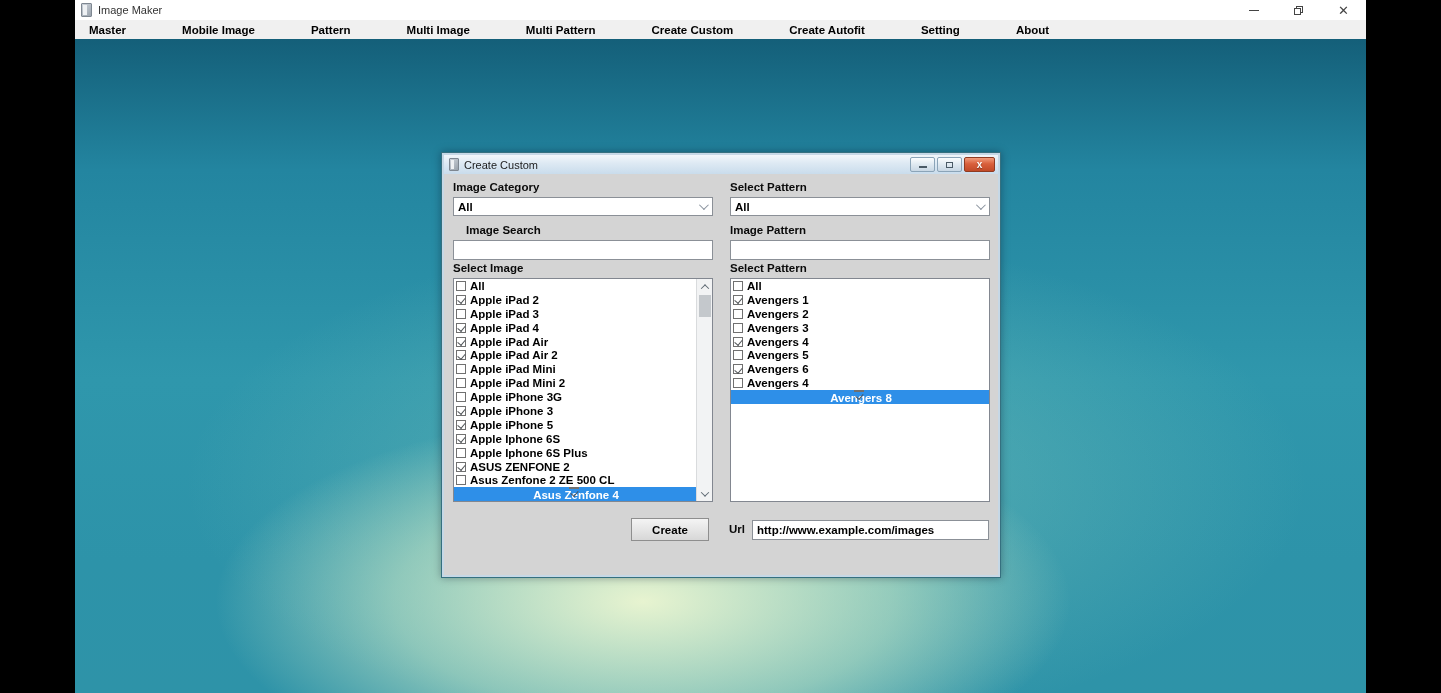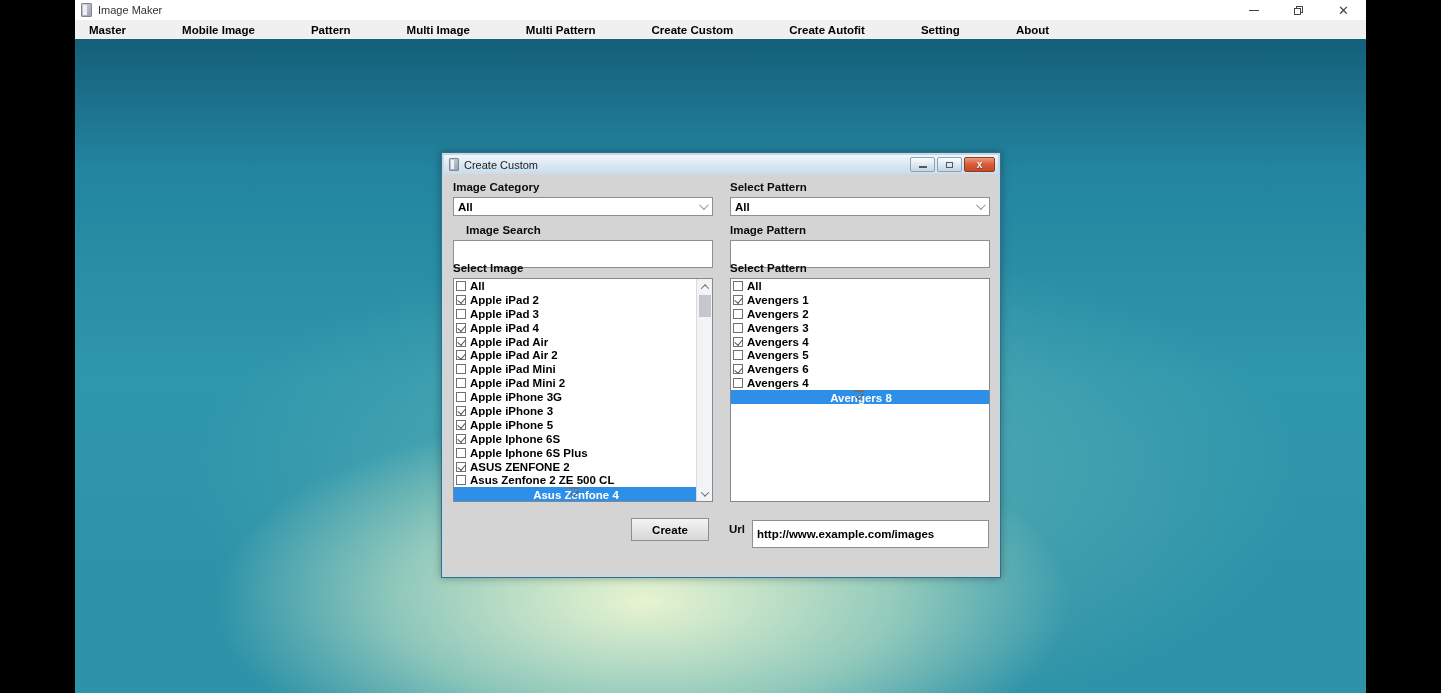--- a/index.html
+++ b/index.html
@@ -55,21 +55,21 @@
   .dlg-btn.close span { color:#fff; font-size:10px; font-weight:bold; line-height:1;
                         text-shadow:0 1px 1px rgba(0,0,0,.4); }
 
   .dlg-client { position:relative; width:100%; height:calc(100% - 19px); background:#d4d4d4; }
 
   .f-label { position:absolute; font-size:11.5px; font-weight:bold; color:#0a0a0a; }
   .combo { position:absolute; height:19px; background:#fff; border:1px solid #8b9097;
            display:flex; align-items:center; padding-left:4px; font-size:11.5px; font-weight:bold; color:#000; }
   .combo .chev { margin-left:auto; margin-right:6px; width:7px; height:7px; border-right:1.4px solid #8a939e;
                  border-bottom:1.4px solid #8a939e; transform:rotate(45deg) translateY(-2px); }
-  .tbox { position:absolute; height:28px; background:#fff; border:1px solid #8b9097;
+  .tbox { position:absolute; height:20px; background:#fff; border:1px solid #8b9097;
           font-size:11.5px; font-weight:bold; color:#000; padding:0 4px;
           font-family:"Liberation Sans", sans-serif; }
   input.tbox { outline:none; }
 
   .listbox { position:absolute; background:#fff; border:1px solid #828790; overflow:hidden; }
   .lrow { height:13.9px; display:flex; align-items:center; padding-left:2px;
           font-size:11.5px; font-weight:bold; color:#000; white-space:nowrap; }
   .lrow.selected { background:#2e8fe8; color:#fff;flex-direction:column; }
   .cb { width:10px; height:10px; min-width:10px; background:#fff; border:1px solid #707070;
         margin-right:4px; position:relative; }

